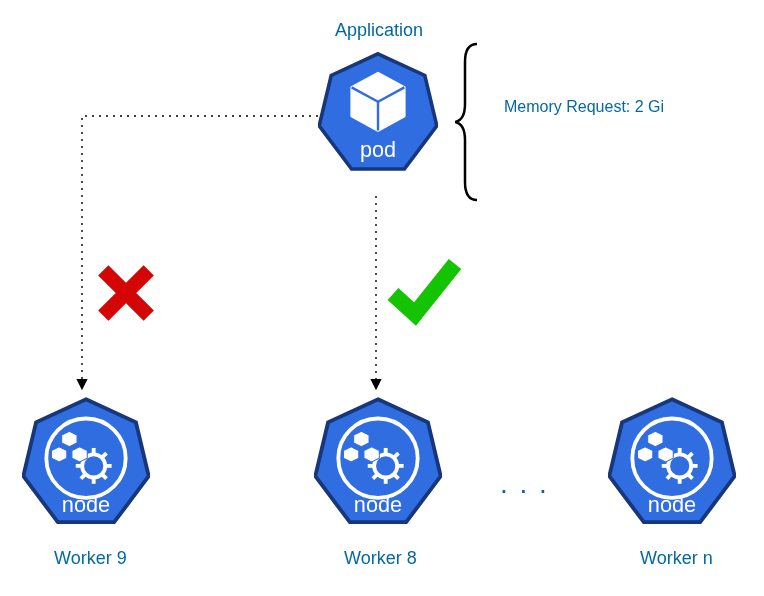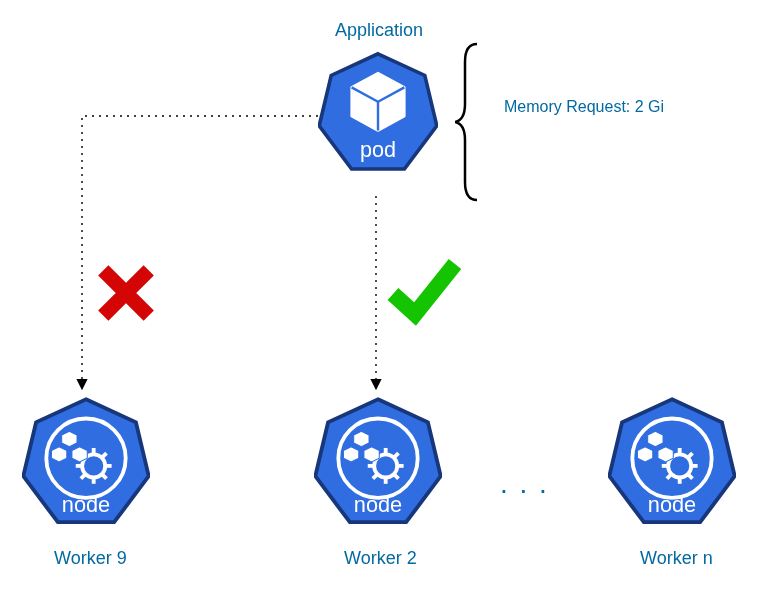--- a/index.html
+++ b/index.html
@@ -132,21 +132,21 @@
       </g>
       <circle r="3" fill="#2f6de1"></circle>
     </g>
     <g transform="translate(37,35)" fill="#ffffff" stroke="#2f6de1" stroke-width="0.8">
       <polygon points="0,-6 6,-3 6,3 0,6 -6,3 -6,-3"></polygon>
       <polygon points="-8,6 -2,9 -2,15 -8,18 -14,15 -14,9"></polygon>
       <polygon points="8,6 14,9 14,15 8,18 2,15 2,9"></polygon>
     </g>
     <text x="50" y="92" text-anchor="middle" font-family="Arial" font-size="17" fill="#ffffff">node</text>
   </svg>
-  <div class="label" style="left:344px; top:548px;">Worker 2</div>
+  <div class="label" style="left:344px; top:548px;">Worker 8</div>
 
   <div class="label" style="left:500px; top:468px; font-size:28px; letter-spacing:2px;">. . .</div>
 
   <svg class="badge heptagon" style="left:608px; top:392px;" width="128" height="158" viewBox="0 0 100 120">
     <polygon points="50,4 89,22 99,64 72,100 28,100 1,64 11,22" fill="#2f6de1" stroke="#18367a" stroke-width="3"></polygon>
     <circle cx="50" cy="50" r="31" fill="none" stroke="#ffffff" stroke-width="3"></circle>
     <g transform="translate(56,56)">
       <circle r="9" fill="none" stroke="#ffffff" stroke-width="3"></circle>
       <g stroke="#ffffff" stroke-width="3">
         <line x1="0" y1="-14" x2="0" y2="-9"></line>

